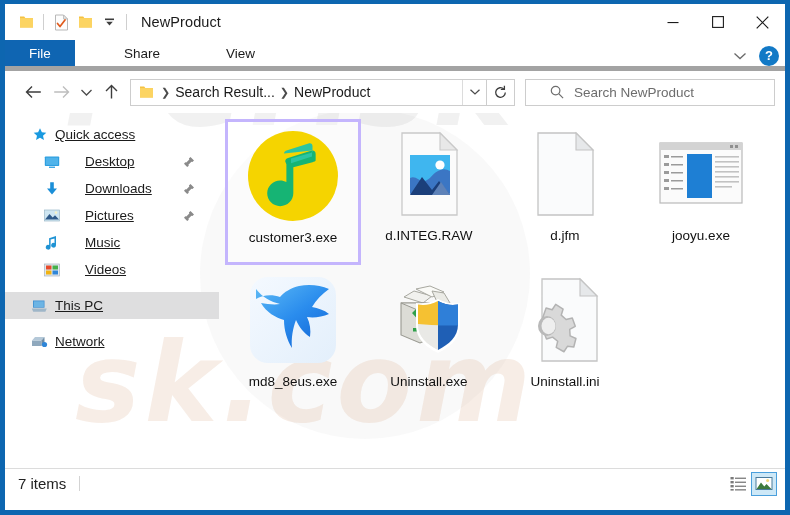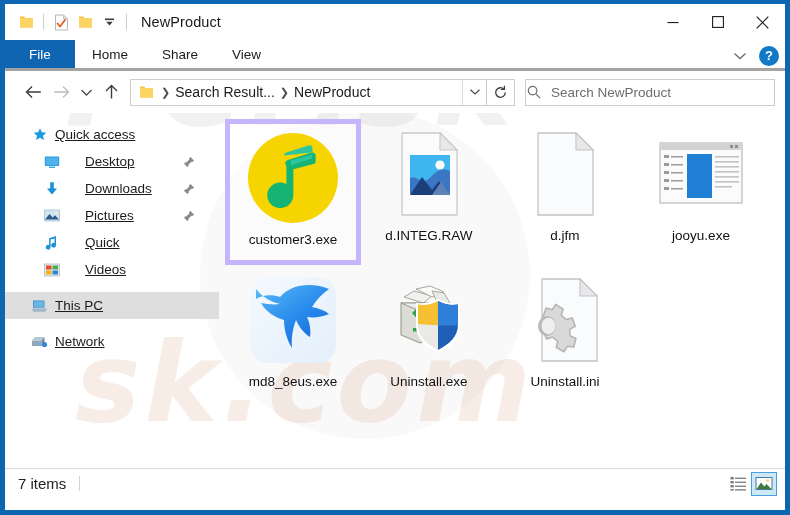--- a/index.html
+++ b/index.html
@@ -89,21 +89,22 @@
   }
 
   
   .ribbon {
     position: relative;
     z-index: 3;
     height: 31px;
     background: #ffffff;
     display: flex;
     align-items: stretch;
-    border-bottom: 3px solid #a3a3a3;
+    border-bottom: 5px solid #a3a3a3;
+    gap: 32px;
   }
   .tab {
     display: flex; align-items: center; justify-content: center;
     padding: 0 17px;
     font-size: 13.5px;
     color: #1b1b1b;
     min-width: 62px;
   }
   .tab.file {
     background: #0f65b2;
@@ -197,21 +198,21 @@
     flex-shrink: 0;
   }
   .searchbox {
     width: 250px;
     height: 27px;
     border: 1px solid #cdcdcd;
     background: #ffffff;
     display: flex;
     align-items: center;
     margin-left: 10px;
-    padding-left: 1px;
+    padding-left: 24px;
     gap: 10px;
     flex-shrink: 0;
   }
   .search-placeholder {
     font-size: 13.5px;
     color: #6d6d6d;
   }
 
   
   .body {
@@ -271,21 +272,21 @@
   .file-item {
     width: 136px;
     height: 146px;
     display: flex;
     flex-direction: column;
     align-items: center;
     padding-top: 6px;
     border: 1px solid transparent;
   }
   .file-item.selected {
-    border: 5px solid #c4b5fd;
+    border: 3px solid #c4b5fd;
     background: rgba(255,255,255,0.35);
   }
   .file-ico {
     width: 96px; height: 96px;
     display: flex; align-items: center; justify-content: center;
     flex-shrink: 0;
   }
   .file-label {
     margin-top: 6px;
     font-size: 13.5px;
@@ -383,21 +384,20 @@
       <div class="win-btn close">
         <svg width="13" height="13" viewBox="0 0 13 13">
               <path d="M0.7 0.7L12.3 12.3M12.3 0.7L0.7 12.3" stroke="#1b1b1b" stroke-width="1.2"></path>
             </svg>
       </div>
     </div>
   </div>
 
   <div class="ribbon">
     <div class="tab file">File</div>
-    <div class="tab">Home</div>
     <div class="tab">Share</div>
     <div class="tab">View</div>
     <div class="ribbon-right">
       <div class="ribbon-chev">
         <svg width="14" height="10" viewBox="0 0 14 10">
               <path d="M1.5 2.5L7 7.5l5.5-5" fill="none" stroke="#6a6a6a" stroke-width="1.3"></path>
             </svg>
       </div>
       <div class="help-btn">?</div>
     </div>
@@ -519,21 +519,21 @@
               </svg>
         </div>
       </div>
 
       <div class="nav-item indent">
         <div class="nav-ico">
           <svg width="14" height="16" viewBox="0 0 14 16">
                 <path d="M11 1v9.2a2.4 2.4 0 1 1-1.5-2.2V3.4L5.6 4.6v7.6a2.4 2.4 0 1 1-1.5-2.2V3.2z" fill="#1f93d4"></path>
               </svg>
         </div>
-        <div class="nav-label">Quick</div>
+        <div class="nav-label">Music</div>
       </div>
 
       <div class="nav-item indent">
         <div class="nav-ico">
           <svg width="16" height="14" viewBox="0 0 16 14">
                 <rect x="0.5" y="1" width="15" height="12" fill="#dfe7ee" stroke="#a8b4bf" stroke-width="0.7"></rect>
                 <rect x="2" y="2.5" width="5.5" height="4" fill="#e84a2a"></rect>
                 <rect x="8.5" y="2.5" width="5.5" height="4" fill="#45b04a"></rect>
                 <rect x="2" y="7.5" width="5.5" height="4" fill="#f2b312"></rect>
                 <rect x="8.5" y="7.5" width="5.5" height="4" fill="#2f86d8"></rect>

